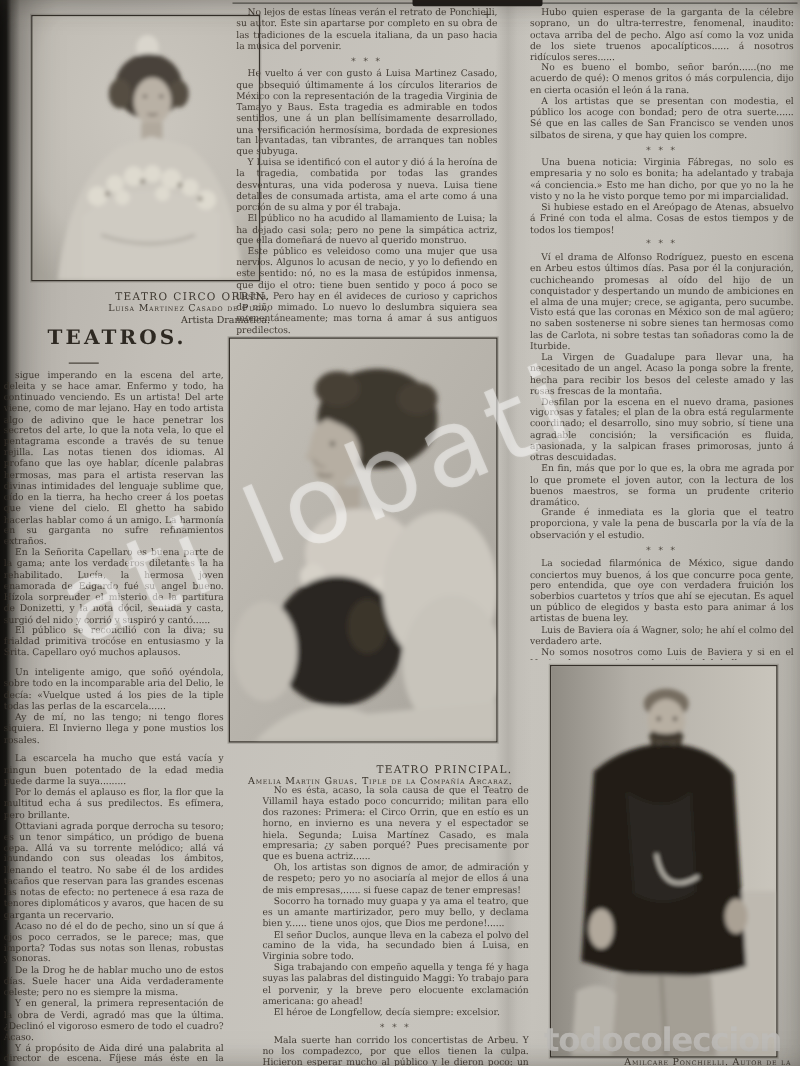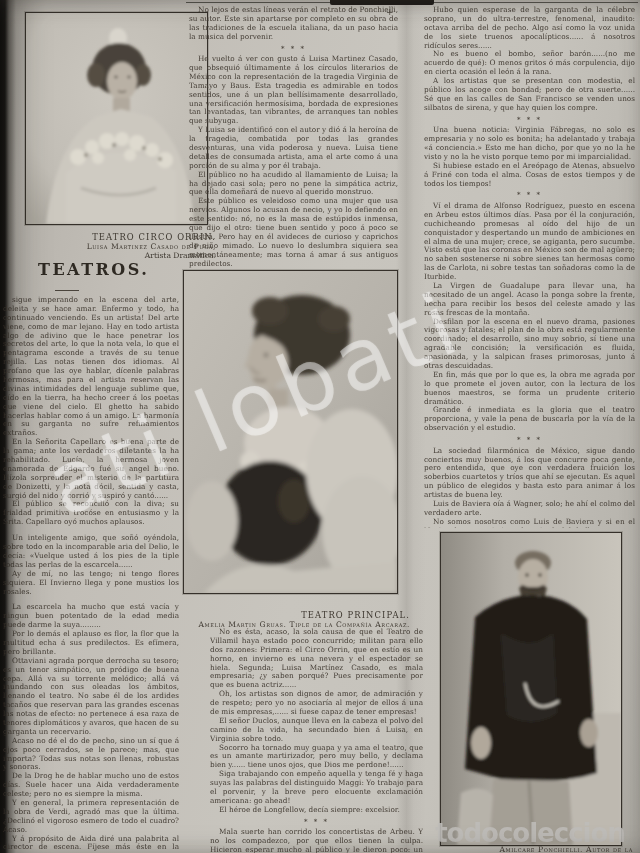--- a/index.html
+++ b/index.html
@@ -185,22 +185,22 @@
   </div>
 
   <div class="caption" style="left:170px;top:598px;width:240px;margin-top:12px;">
     <div class="cap-main">TEATRO PRINCIPAL.</div>
     <div class="cap-name">Amelia Martin Gruas. Tiple de la Compañía Arcaraz.</div>
   </div>
 
   <div class="col col-mid-bottom">
       <p class="p">No es ésta, acaso, la sola causa de que el Teatro de Villamil haya estado poco concurrido; militan para ello dos razones: Primera: el Circo Orrin, que en estío es un horno, en invierno es una nevera y el espectador se hiela. Segunda; Luisa Martínez Casado, es mala empresaria; ¿y saben porqué? Pues precisamente por que es buena actriz......</p>
       <p class="p">Oh, los artistas son dignos de amor, de admiración y de respeto; pero yo no asociaría al mejor de ellos á una de mis empresas,...... si fuese capaz de tener empresas!</p>
+      <p class="p">Socorro ha tornado muy guapa y ya ama el teatro, que es un amante martirizador, pero muy bello, y declama bien y...... tiene unos ojos, que Dios me perdone!......</p>
       <p class="p">El señor Duclos, aunque lleva en la cabeza el polvo del camino de la vida, ha secundado bien á Luisa, en Virginia sobre todo.</p>
-      <p class="p">Socorro ha tornado muy guapa y ya ama el teatro, que es un amante martirizador, pero muy bello, y declama bien y...... tiene unos ojos, que Dios me perdone!......</p>
       <p class="p">Siga trabajando con empeño aquella y tenga fé y haga suyas las palabras del distinguido Maggi: Yo trabajo para el porvenir, y la breve pero elocuente exclamación americana: go ahead!</p>
       <p class="p">El héroe de Longfellow, decía siempre: excelsior.</p>
       <p class="sep">* * *</p>
       <p class="p">Mala suerte han corrido los concertistas de Arbeu. Y no los compadezco, por que ellos tienen la culpa. Hicieron esperar mucho al público y le dieron poco: un plato</p>
     </div>
 
   <div class="col col-right">
       <p class="p">Hubo quien esperase de la garganta de la célebre soprano, un do ultra-terrestre, fenomenal, inaudito: octava arriba del de pecho. Algo así como la voz unida de los siete truenos apocalípticos...... á nosotros ridículos seres......</p>
       <p class="p">No es bueno el bombo, señor barón......(no me acuerdo de qué): O menos gritos ó más corpulencia, dijo en cierta ocasión el león á la rana.</p>
       <p class="p">A los artistas que se presentan con modestia, el público los acoge con bondad; pero de otra suerte...... Sé que en las calles de San Francisco se venden unos silbatos de sirena, y que hay quien los compre.</p>

